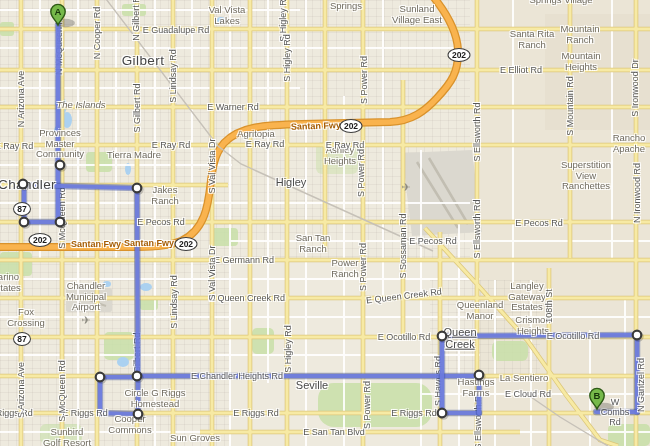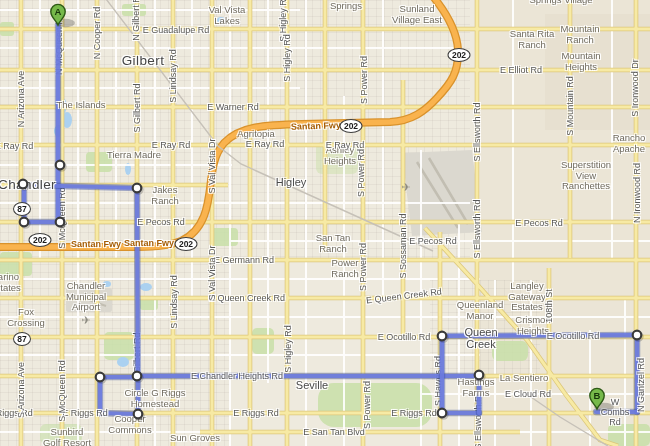--- a/index.html
+++ b/index.html
@@ -131,46 +131,49 @@
       <polyline points="637,335 637,412" fill="none" stroke="#6b7be0" stroke-width="4.2" stroke-opacity="0.9" stroke-linecap="round" stroke-linejoin="round"></polyline>
       <polyline points="637,412 596,412" fill="none" stroke="#3c4fa3" stroke-width="6.5" stroke-opacity="0.45" stroke-linecap="round" stroke-linejoin="round"></polyline>
       <polyline points="637,412 596,412" fill="none" stroke="#6b7be0" stroke-width="4.2" stroke-opacity="0.9" stroke-linecap="round" stroke-linejoin="round"></polyline>
     </svg>
 
   <div id="labels-over">
       <div class="lbl city" style="left: 143px; top: 61px;">Gilbert</div>
       <div class="lbl city" style="left: 27px; top: 185px;">Chandler</div>
       <div class="lbl town" style="left: 291px; top: 182px; text-align: center;">Higley</div>
       <div class="lbl town" style="left: 312px; top: 385px;">Seville</div>
-      <div class="lbl town" style="left: 481px; top: 338px;">Queen
+      <div class="lbl town" style="left: 460px; top: 338px; text-decoration: underline;">Queen
 Creek</div>
       <div class="lbl place" style="left: 227px; top: 16px;">Val Vista
 Lakes</div>
       <div class="lbl place" style="left: 346px; top: 6px;">Springs</div>
       <div class="lbl place" style="left: 417px; top: 15px;">Sunland
 Village East</div>
       <div class="lbl place" style="left: 561px; top: 0px;">Springs Village</div>
       <div class="lbl place" style="left: 532px; top: 40px;">Santa Rita
 Ranch</div>
       <div class="lbl place" style="left: 580px; top: 35px;">Mountain
 Ranch</div>
       <div class="lbl place" style="left: 581px; top: 62px;">Mountain
 Heights</div>
       <div class="lbl place" style="left: 585px; top: 144px; margin-left: 44px;">Rancho
 Apache</div>
       <div class="lbl place" style="left: 586px; top: 176px;">Superstition
 View Ranchettes</div>
-      <div class="lbl place" style="left: 81px; top: 105px;">The Islands</div>
+      <div class="lbl place" style="left: 81px; top: 105px; font-style: italic;">The Islands</div>
+      <div class="lbl place" style="left: 60px; top: 144px;">Provinces
+Master
+Community</div>
       <div class="lbl place" style="left: 134px; top: 155px;">Tierra Madre</div>
       <div class="lbl place" style="left: 165px; top: 196px;">Jakes
 Ranch</div>
       <div class="lbl place" style="left: 256px; top: 134px;">Agritopia</div>
       <div class="lbl place" style="left: 340px; top: 156px;">Ashley
 Heights</div>
-      <div class="lbl place" style="left: 313px; top: 244px; margin-left: 20px;">San Tan
+      <div class="lbl place" style="left: 313px; top: 244px;">San Tan
 Ranch</div>
       <div class="lbl place" style="left: 345px; top: 269px;">Power
 Ranch</div>
       <div class="lbl place" style="left: 86px; top: 297px;">Chandler
 Municipal
 Airport</div>
       <div class="lbl place" style="left: 26px; top: 318px;">Fox
 Crossing</div>
       <div class="lbl place" style="left: 5px; top: 283px;">Carino
 Estates</div>

